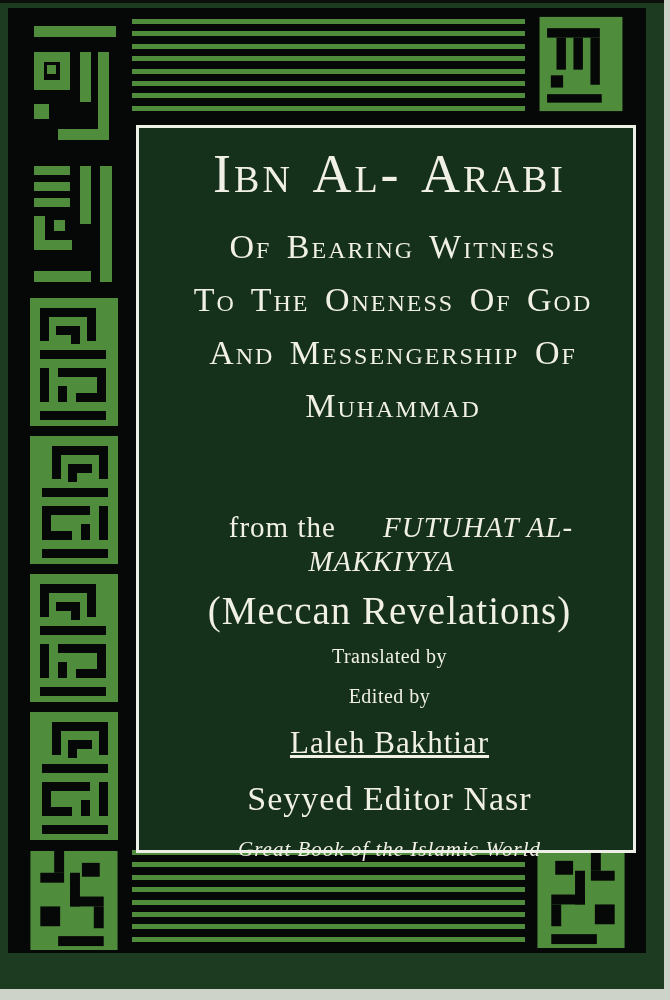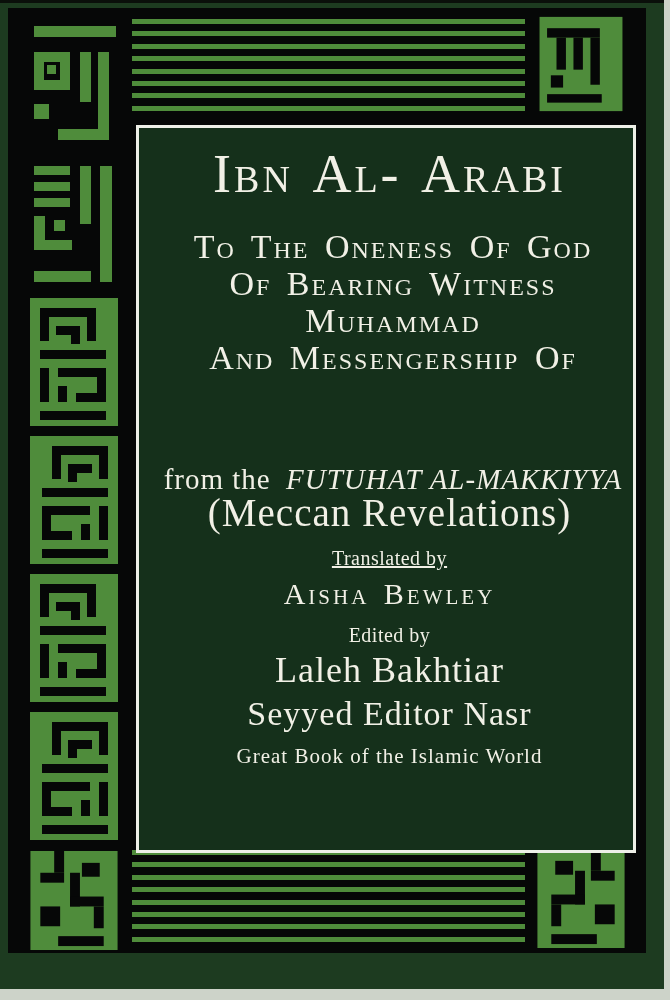--- a/index.html
+++ b/index.html
@@ -33,37 +33,37 @@
   .m7{top:841px;height:103px;}
   .corner-tr{position:absolute;left:527px;top:7px;width:92px;height:98px;}
   .corner-br{position:absolute;left:527px;top:839px;width:92px;height:103px;transform:scaleX(-1);}
   .corner-tr svg,.corner-br svg{display:block;width:100%;height:100%;}
   
   .panel{
     position:absolute;left:128px;top:117px;width:494px;height:722px;
     background:#15301b;border:3px solid #eef0e8;
     color:#f1f0e6;text-align:center;
   }
-  .panel *{margin:0;padding-left:7px;}
+  .panel *{margin:16px;padding-left:7px;}
   .book-title{
     margin-top:16px;font-size:54px;line-height:60px;font-variant:small-caps;
     letter-spacing:3px;word-spacing:6px;font-weight:400;
   }
   .subtitle{margin-top:24px;font-size:34px;line-height:37px;font-variant:small-caps;letter-spacing:2px;word-spacing:5px;}
   .subtitle span{display:block;}
   .source-line{margin-top:86px;font-size:29px;line-height:34px;letter-spacing:1px;}
   .source-line .work{font-style:italic;font-family:Liberation Serif, serif;}
   .source-sub{font-size:39px;line-height:34px;letter-spacing:1px;}
-  .cr-label{margin-top:16px;font-size:20px;line-height:24px;letter-spacing:0.5px;text-decoration:underline;}
+  .cr-label{margin-top:16px;font-size:20px;line-height:24px;letter-spacing:0.5px;}
   .translator{margin-top:6px;font-size:30px;line-height:36px;font-variant:small-caps;letter-spacing:3px;word-spacing:4px;}
   .cr-label2{margin-top:11px;font-size:20px;line-height:24px;letter-spacing:0.5px;}
-  .editor{margin-top:4px;font-size:36px;line-height:38px;letter-spacing:1px;}
+  .editor{margin-top:4px;font-size:31px;line-height:38px;letter-spacing:1px;text-decoration:underline;}
   .cr-label3{margin-top:9px;font-size:19px;line-height:23px;letter-spacing:0.5px;}
   .series-editor{margin-top:4px;font-size:34px;line-height:42px;letter-spacing:1px;}
-  .series-name{margin-top:8px;font-size:21px;line-height:26px;letter-spacing:1px;}
+  .series-name{margin-top:8px;font-size:21px;line-height:26px;letter-spacing:1px;font-style:italic;}
 </style>
 </head>
 <body>
 
 <div id="cover">
 
   <div class="frame">
 
     <div class="stripes top"></div>
     <div class="stripes bottom"></div>
@@ -220,31 +220,30 @@
           <rect x="66" y="58" width="10" height="22"></rect>
           <rect x="30" y="88" width="46" height="10"></rect>
         </g>
       </svg>
     </div>
 
     <div class="panel">
       <h1 class="book-title">Ibn Al- Arabi</h1>
 
       <p class="subtitle">
+        <span>Of Bearing Witness</span>
         <span>To The Oneness Of God</span>
-        <span>Of Bearing Witness</span>
+        <span>And Messengership Of</span>
         <span>Muhammad</span>
-        <span>And Messengership Of</span>
       </p>
 
       <p class="source-line"><span>from the</span> <span class="work">FUTUHAT AL-MAKKIYYA</span></p>
       <p class="source-sub">(Meccan Revelations)</p>
 
       <p class="cr-label">Translated by</p>
-      <p class="translator">Aisha Bewley</p>
 
       <p class="cr-label2">Edited by</p>
       <p class="editor">Laleh Bakhtiar</p>
 
       <p class="series-editor">Seyyed Editor Nasr</p>
 
       <p class="series-name">Great Book of the Islamic World</p>
     </div>
 
   </div>

